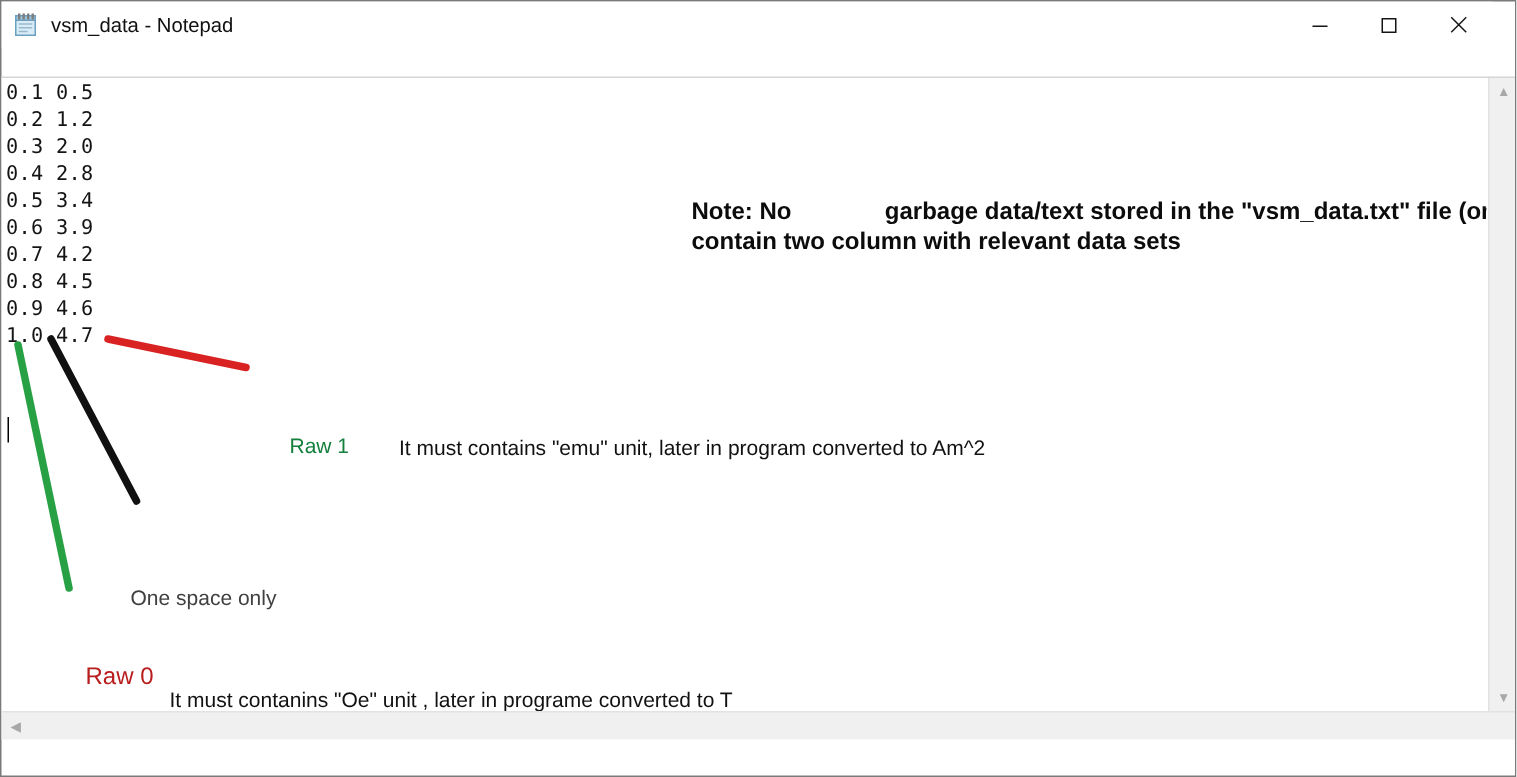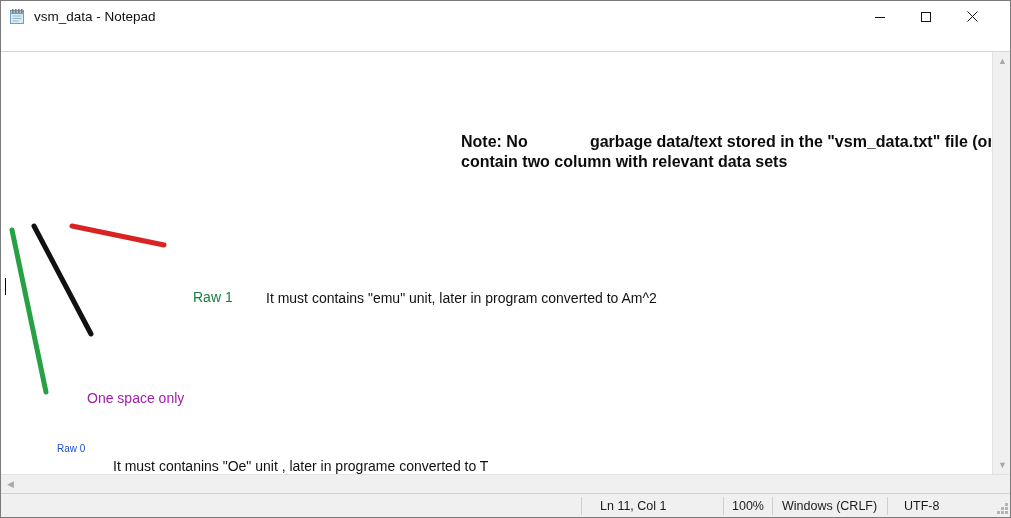--- a/index.html
+++ b/index.html
@@ -147,27 +147,27 @@
   .emu-text {
     left: 265px;
     top: 238px;
     font-size: 14px;
     color: #111111;
   }
   .one-space {
     left: 86px;
     top: 338px;
     font-size: 14px;
-    color: #a21caf;
+    color: #404040;
   }
   .raw0-label {
     left: 56px;
     top: 391px;
-    font-size: 10px;
-    color: #1d4ed8;
+    font-size: 16px;
+    color: #b91c1c;
   }
   .oe-text {
     left: 112px;
     top: 406px;
     font-size: 14px;
     color: #111111;
   }
 
   .marker-svg {
     position: absolute;
@@ -307,20 +307,30 @@
           <line x1="11.5" y1="1.5" x2="1.5" y2="11.5" stroke="#141414" stroke-width="1"></line>
         </svg>
       </button>
     </div>
   </div>
 
 
   <div class="editor-wrap">
     <div class="editor">
 
+      <div class="data-col">0.1 0.5
+0.2 1.2
+0.3 2.0
+0.4 2.8
+0.5 3.4
+0.6 3.9
+0.7 4.2
+0.8 4.5
+0.9 4.6
+1.0 4.7</div>
       <div class="caret"></div>
 
       <svg class="marker-svg" viewBox="0 0 990 422">
         <line x1="71" y1="174" x2="163" y2="193" stroke="#d92222" stroke-width="5" stroke-linecap="round"></line>
         <line x1="33" y1="174" x2="90" y2="282" stroke="#111111" stroke-width="5" stroke-linecap="round"></line>
         <line x1="11" y1="178" x2="45" y2="340" stroke="#28a044" stroke-width="5" stroke-linecap="round"></line>
       </svg>
 
       <div class="ann note-block">Note: No              garbage data/text stored in the "vsm_data.txt" file (only
 contain two column with relevant data sets</div>
@@ -340,36 +350,14 @@
       </div>
     </div>
 
     <div class="hscroll">
       <div class="sb-arrow sb-left">
         <span class="sb-glyph">◀</span>
       </div>
     </div>
   </div>
 
-  <div class="statusbar">
-    <div class="status-sep" style="left:580px;"></div>
-    <div class="status-cell" style="left:599px;">Ln 11, Col 1</div>
-
-    <div class="status-sep" style="left:722px;"></div>
-    <div class="status-cell" style="left:731px;">100%</div>
-
-    <div class="status-sep" style="left:771px;"></div>
-    <div class="status-cell" style="left:781px;">Windows (CRLF)</div>
-
-    <div class="status-sep" style="left:886px;"></div>
-    <div class="status-cell" style="left:903px;">UTF-8</div>
-
-    <div class="grip">
-      <i style="left:8px; top:0;"></i>
-      <i style="left:4px; top:4px;"></i>
-      <i style="left:8px; top:4px;"></i>
-      <i style="left:0px; top:8px;"></i>
-      <i style="left:4px; top:8px;"></i>
-      <i style="left:8px; top:8px;"></i>
-    </div>
-  </div>
 
 </div>
 
 </body></html>

